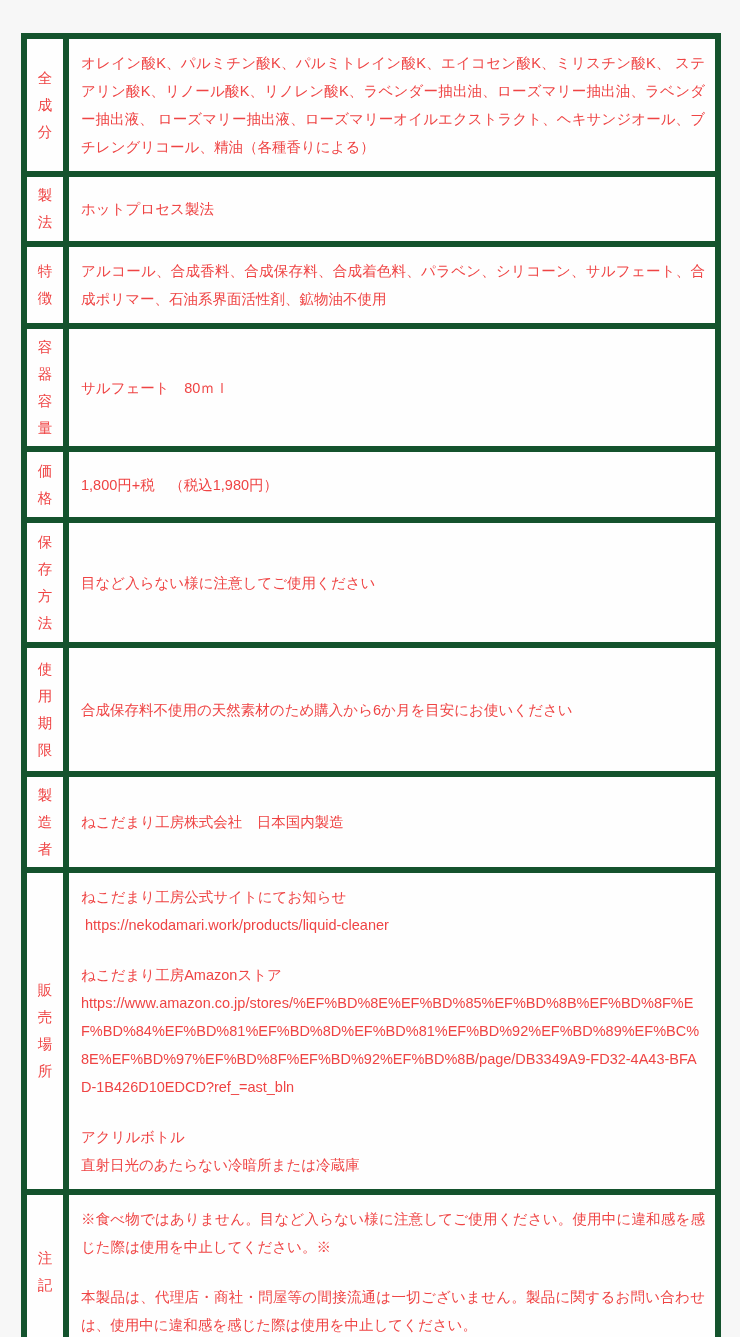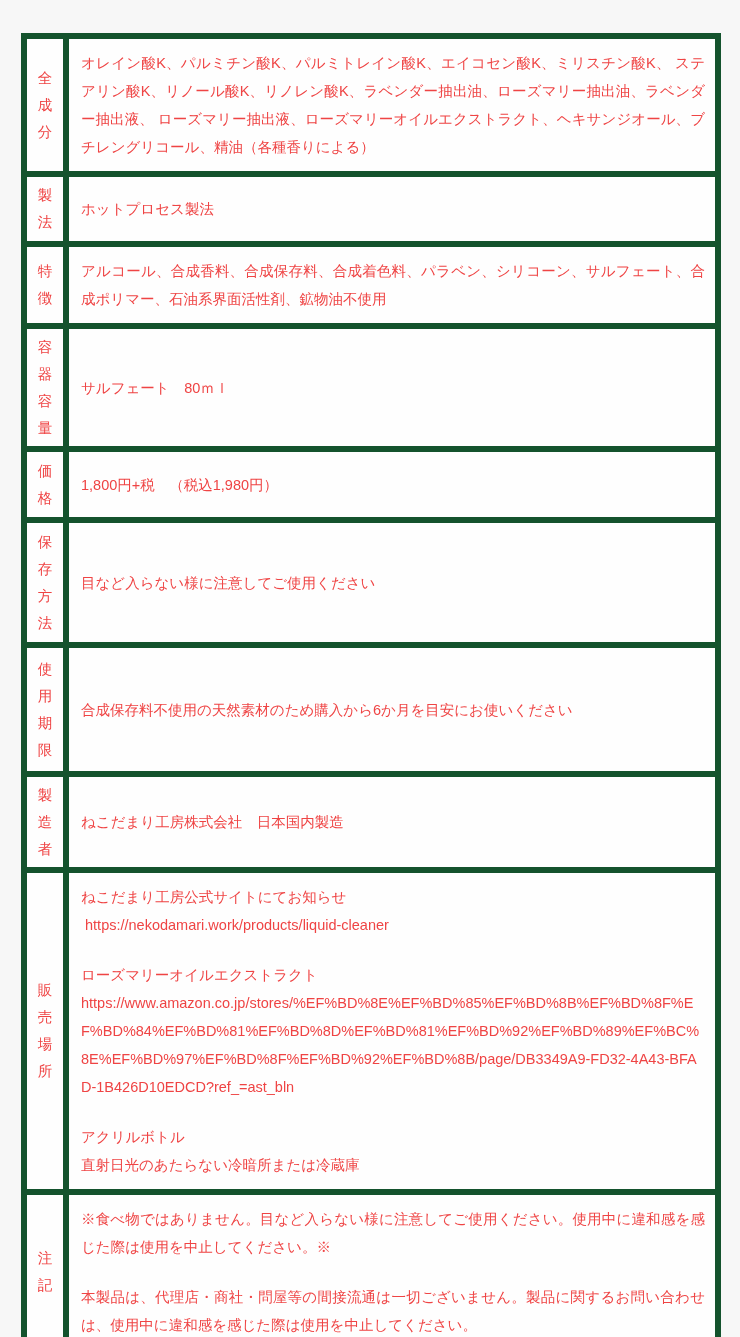--- a/index.html
+++ b/index.html
@@ -175,21 +175,21 @@
               <div class="label-char">販</div>
               <div class="label-char">売</div>
               <div class="label-char">場</div>
               <div class="label-char">所</div>
             </div>
     </td>
     <td class="content-cell">
             <div class="para">ねこだまり工房公式サイトにてお知らせ</div>
             <div class="para"> https://nekodamari.work/products/liquid-cleaner</div>
             <div class="para blank">&nbsp;</div>
-            <div class="para">ローズマリーオイルエクストラクト</div>
+            <div class="para">ねこだまり工房Amazonストア</div>
             <div class="para">https://www.amazon.co.jp/stores/%EF%BD%8E%EF%BD%85%EF%BD%8B%EF%BD%8F%EF%BD%84%EF%BD%81%EF%BD%8D%EF%BD%81%EF%BD%92%EF%BD%89%EF%BC%8E%EF%BD%97%EF%BD%8F%EF%BD%92%EF%BD%8B/page/DB3349A9-FD32-4A43-BFAD-1B426D10EDCD?ref_=ast_bln</div>
             <div class="para blank">&nbsp;</div>
             <div class="para">アクリルボトル</div>
             <div class="para">直射日光のあたらない冷暗所または冷蔵庫</div>
           </td>
   </tr>
         <tr>
     <td class="label-cell">
       <div>
               <div class="label-char">注</div>

